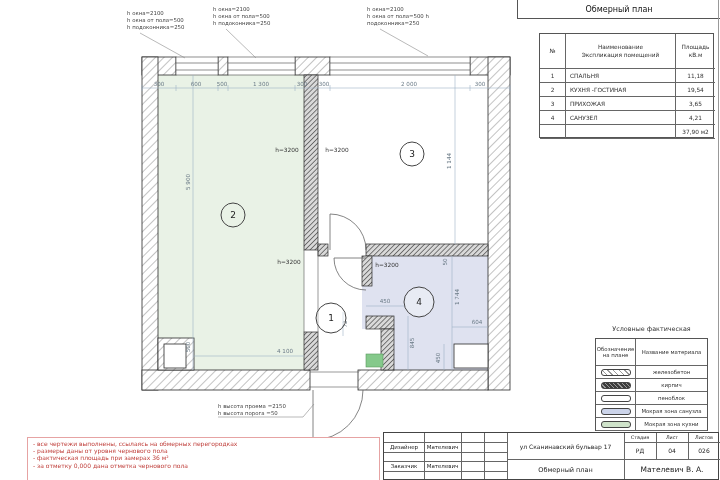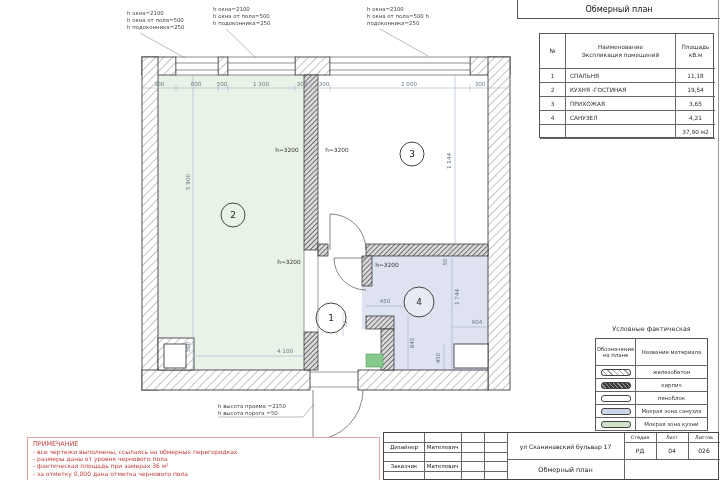--- a/index.html
+++ b/index.html
@@ -287,21 +287,20 @@
       </div>
     <div class="cell">Мокрая зона санузла</div>
 
     <div class="cell">
         <div class="swatch sw-green"></div>
       </div>
     <div class="cell">Мокрая зона кухни</div>
   </div>
 
   <div class="notes">
-    <div class="ttl">ПРИМЕЧАНИЕ</div>
     <div class="ln">- все чертежи выполнены, ссылаясь на обмерных перегородках</div>
     <div class="ln">- размеры даны от уровня чернового пола</div>
     <div class="ln">- фактическая площадь при замерах 36 м²</div>
     <div class="ln">- за отметку 0,000 дана отметка чернового пола</div>
   </div>
 
   <div class="tblock">
 
     <div class="tb-vline" style="left:40px;"></div>
     <div class="tb-vline" style="left:77px;"></div>
@@ -325,15 +324,16 @@
 
     <div class="tb-cell" style="left:123px;top:0;width:117px;height:26px;font-size:6px;">ул Сканинавский бульвар 17</div>
     <div class="tb-cell" style="left:123px;top:26px;width:117px;height:21px;font-size:6.5px;">Обмерный план</div>
 
     <div class="tb-cell" style="left:240px;top:0;width:32px;height:9px;font-size:4.8px;">Стадия</div>
     <div class="tb-cell" style="left:272px;top:0;width:32px;height:9px;font-size:4.8px;">Лист</div>
     <div class="tb-cell" style="left:304px;top:0;width:32px;height:9px;font-size:4.8px;">Листов</div>
     <div class="tb-cell" style="left:240px;top:9px;width:32px;height:17px;font-size:6px;">РД</div>
     <div class="tb-cell" style="left:272px;top:9px;width:32px;height:17px;font-size:6px;">04</div>
     <div class="tb-cell" style="left:304px;top:9px;width:32px;height:17px;font-size:6px;">026</div>
+    <div class="tb-cell" style="left:240px;top:26px;width:96px;height:21px;font-size:7.5px;">Мателевич В. А.</div>
   </div>
 
 </div>
 
 </body></html>

